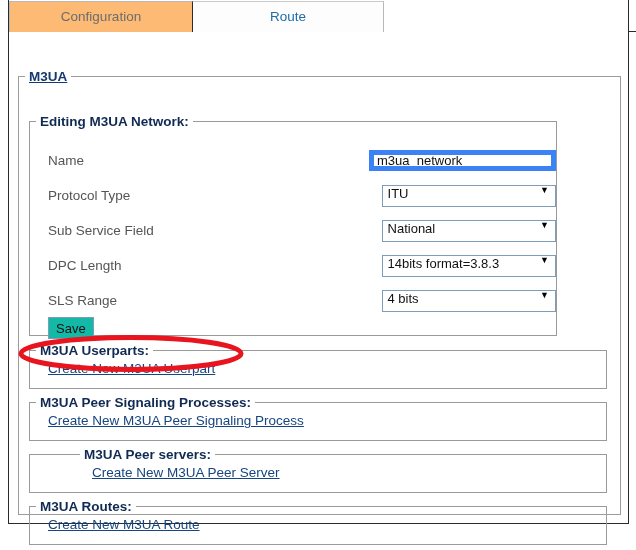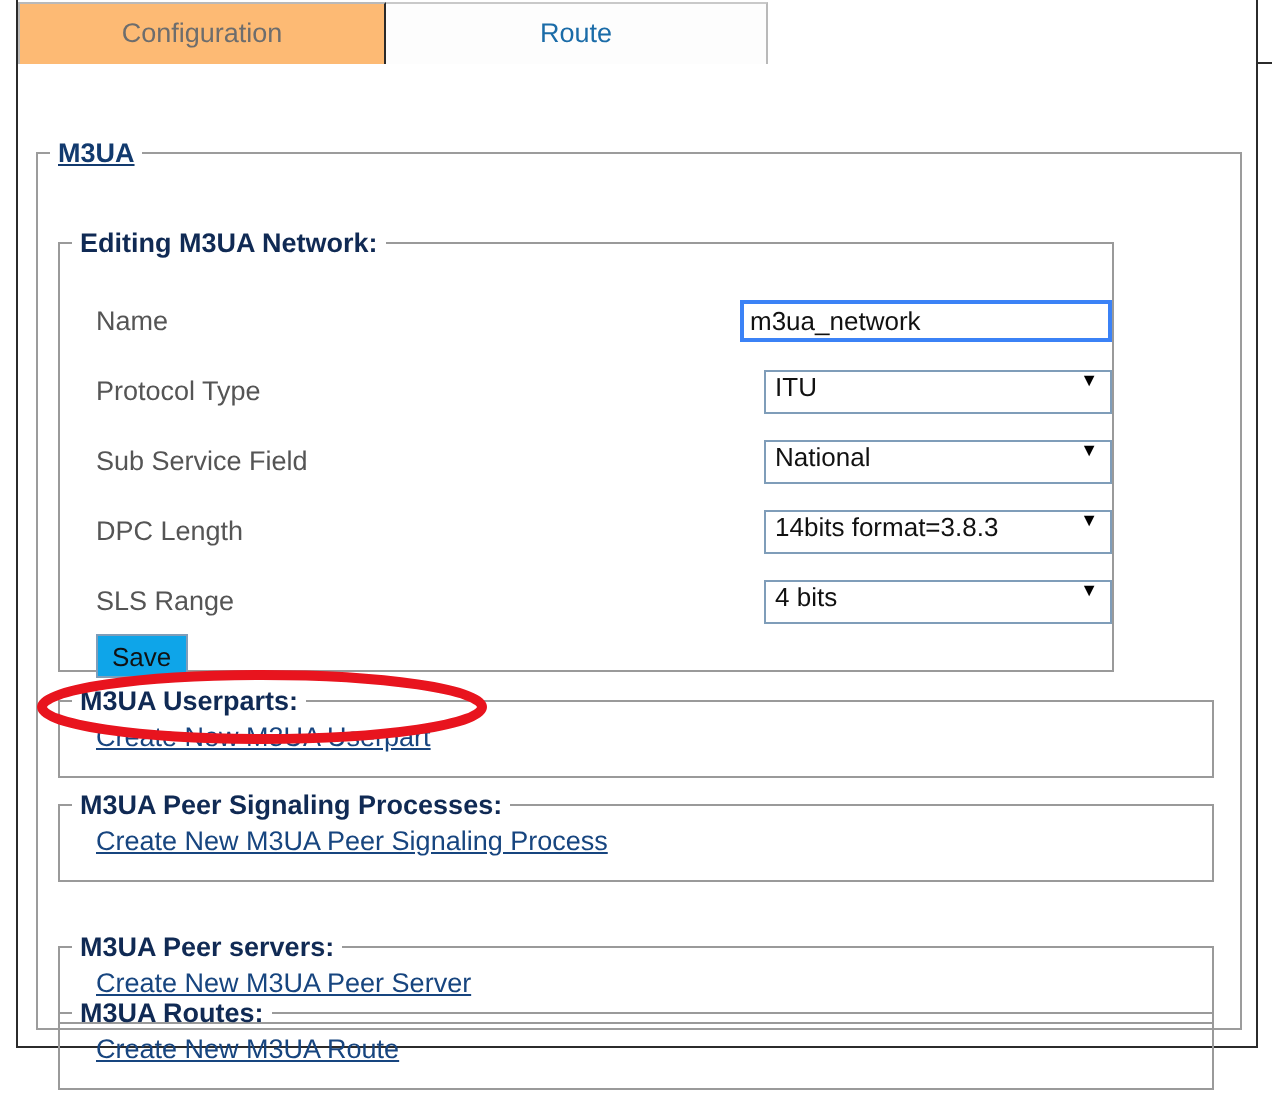--- a/index.html
+++ b/index.html
@@ -143,21 +143,21 @@
     font-size: 13.5px;
   }
   .text-input {
     box-sizing: border-box;
     width: 187px;
     height: 21px;
     padding: 1px 3px;
     font-family: "Liberation Sans", sans-serif;
     font-size: 13px;
     color: #111111;
-    border: 2px solid #3b82f6;
+    border: 5px solid #3b82f6;
     background: #ffffff;
     outline: none;
   }
   .select-box {
     box-sizing: border-box;
     width: 185px;
     height: 22px;
     border: 1px solid #7f9db9;
     background: #ffffff;
     display: flex;
@@ -182,21 +182,21 @@
     top: 188px;
   }
   .save-button {
     box-sizing: border-box;
     min-width: 42px;
     height: 22px;
     padding: 0 7px;
     font-family: "Liberation Sans", sans-serif;
     font-size: 13px;
     color: #111111;
-    background: #0ea5e9;
+    background: #14b8a6;
     border: 1px solid #7f9db9;
     cursor: pointer;
   }
 
   
   .fs-sub {
     position: absolute;
     left: 10px;
     width: 578px;
     height: 46px;
@@ -209,21 +209,21 @@
   .sub-link {
     display: inline-block;
     margin: 3px 0 0 18px;
     color: #17457f;
     text-decoration: underline;
     font-size: 13.5px;
     cursor: pointer;
   }
   #fs-userparts  { top: 259px; }
   #fs-psp        { top: 311px; }
-  #fs-peerserver { top: 382px; }
+  #fs-peerserver { top: 363px; padding-left: 44px; }
   #fs-routes     { top: 415px; }
 
   
   .annotation-ellipse {
     position: absolute;
     left: 17px;
     top: 334px;
     width: 228px;
     height: 39px;
     pointer-events: none;

